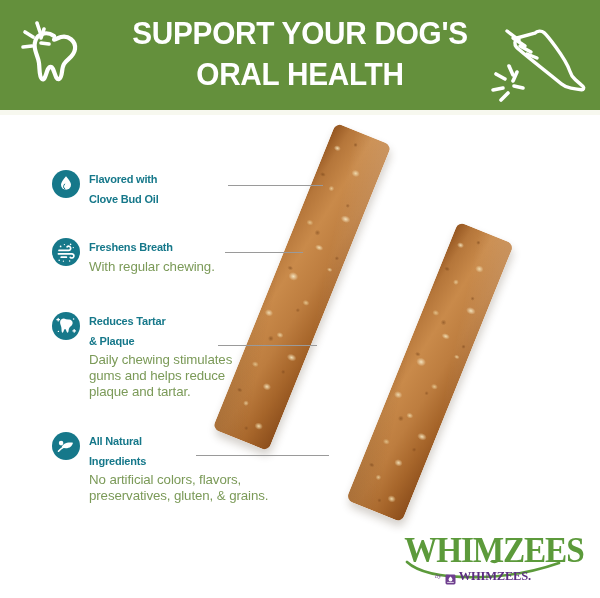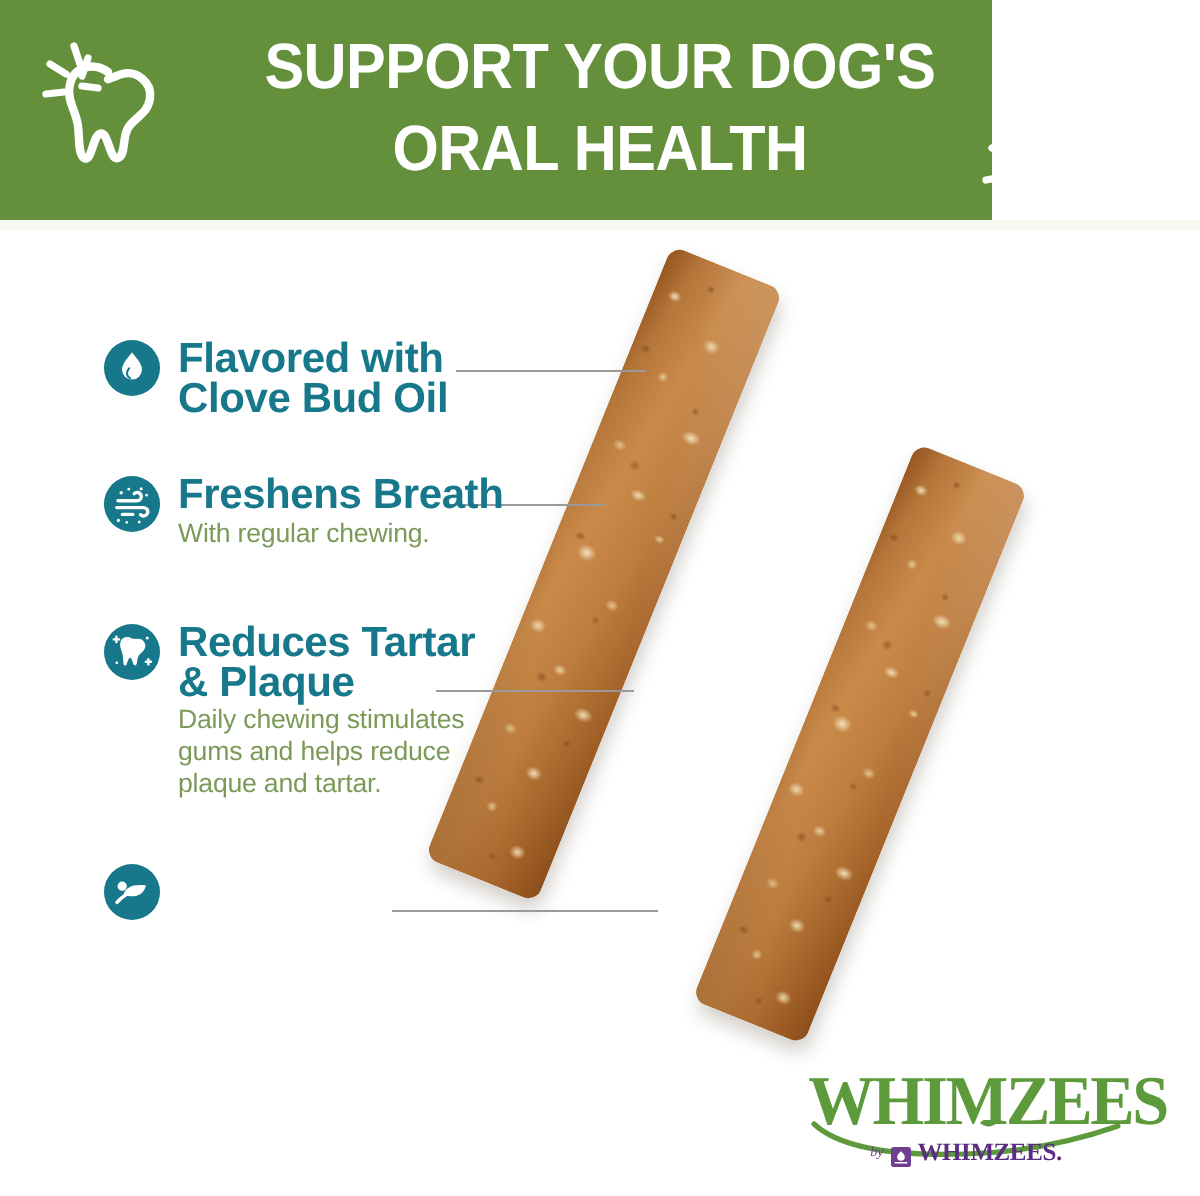--- a/index.html
+++ b/index.html
@@ -16,21 +16,21 @@
     height: 598px;
     background: #ffffff;
     overflow: hidden;
   }
 
   
   .header-band {
     position: absolute;
     left: 0;
     top: 0;
-    width: 496px;
+    width: 600px;
     height: 110px;
     background: #64903c;
     overflow: hidden;
   }
   .header-strip {
     position: absolute;
     left: 0;
     top: 110px;
     width: 600px;
     height: 5px;
@@ -90,21 +90,21 @@
     background: #16788a;
   }
   .feature-icon svg { display: block; }
   .feature-body {
     margin-left: 37px;
   }
   .feature-title {
     color: #16788a;
     font-family: "Liberation Sans", sans-serif;
     font-weight: bold;
-    font-size: 21px;
+    font-size: 11px;
     line-height: 19.5px;
     letter-spacing: -0.2px;
     white-space: pre-line;
   }
   .feature-desc {
     color: #7b9a58;
     font-family: "Liberation Sans", sans-serif;
     font-size: 13.3px;
     line-height: 16.2px;
     letter-spacing: -0.1px;
@@ -383,20 +383,26 @@
     </div>
 
     <div class="feature f4">
       <div class="feature-icon">
         <svg viewBox="0 0 28 28" width="28" height="28" aria-hidden="true">
           <path d="M9.6 15.6c1.2-4.2 5.2-5.6 11.4-4.9-1.2 4.4-4.6 6.6-11.4 4.9z" fill="#ffffff"></path>
           <path d="M6.5 19.2c2.2-2.6 6.4-5.4 12.6-7" fill="none" stroke="#ffffff" stroke-width="1.7" stroke-linecap="round"></path>
           <circle cx="9.1" cy="11.1" r="2.3" fill="#ffffff"></circle>
         </svg>
       </div>
+      <div class="feature-body">
+        <div class="feature-title">All Natural
+Ingredients</div>
+        <div class="feature-desc">No artificial colors, flavors,
+preservatives, gluten, &amp; grains.</div>
+      </div>
     </div>
   </div>
 
   <div class="logo">
     <div class="logo-word">WHIMZEES</div>
     <div class="logo-swoosh">
       <svg viewBox="0 0 158 20" width="158" height="20" aria-hidden="true">
         <path d="M3 2c14 13 44 16 76 15 28-0.9 52-5.6 76-14" fill="none" stroke="#5c9a3b" stroke-width="2.6" stroke-linecap="round"></path>
         <path d="M86 1.5c2.8-3 7-3.6 10-1.2-3 3.4-7 3.8-10 1.2z" fill="#5c9a3b"></path>
       </svg>

